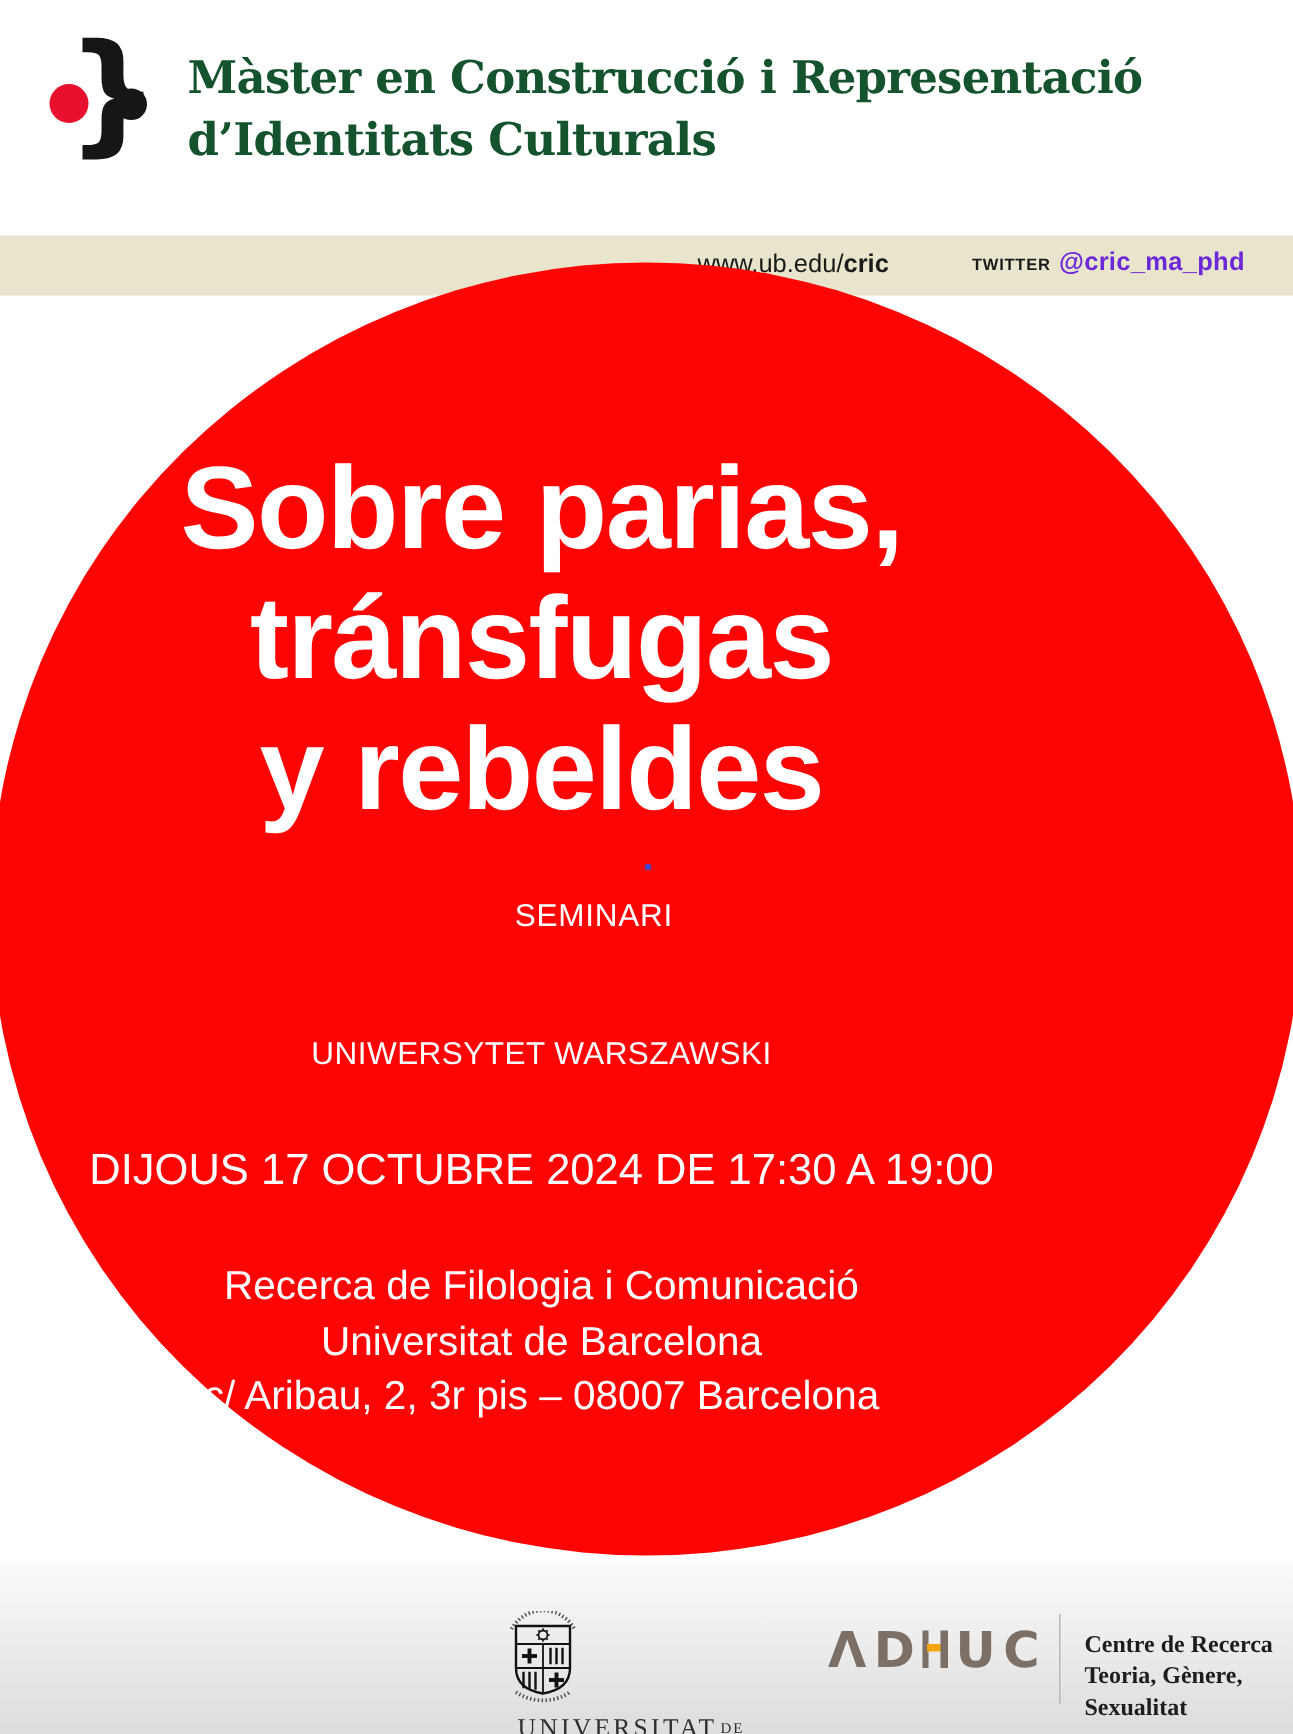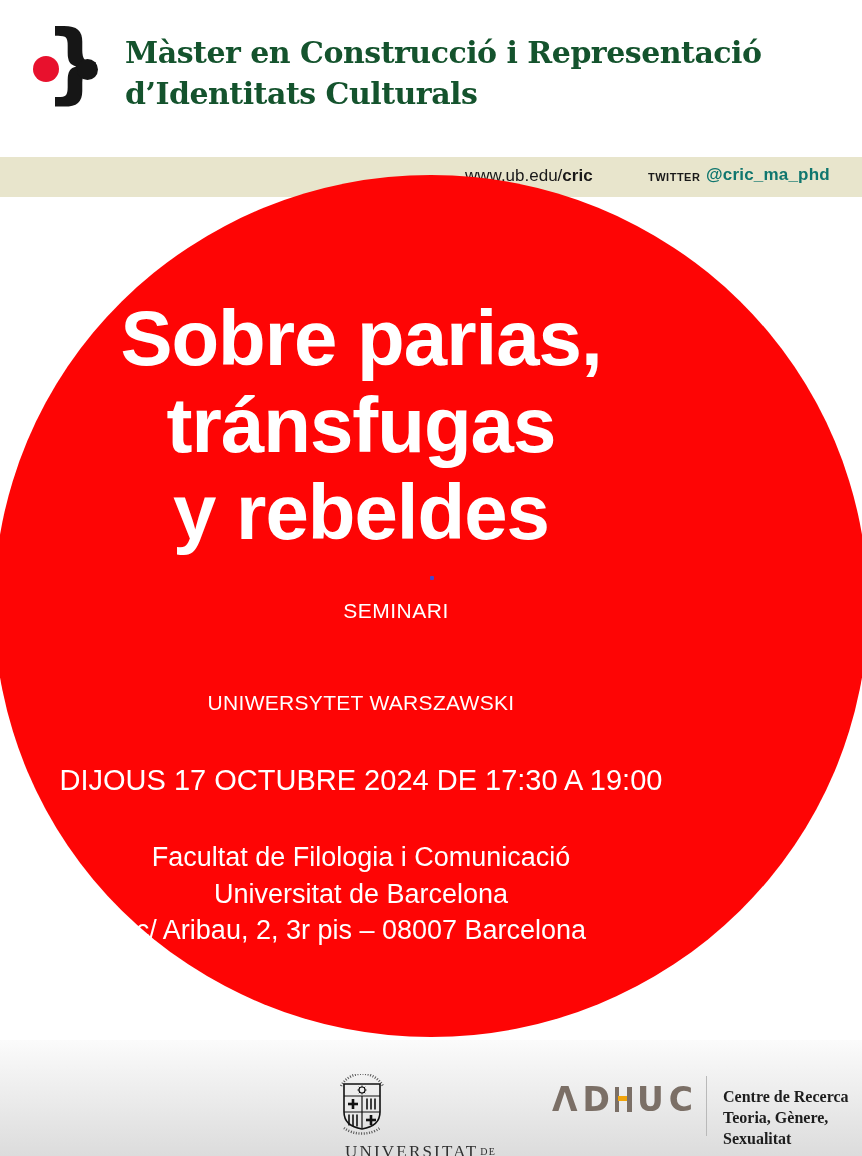--- a/index.html
+++ b/index.html
@@ -40,21 +40,21 @@
     position:absolute;left:465px;top:9px;
     font-size:17px;color:#1a1a1a;
   }
   .infobar .url b{font-weight:700;}
   .infobar .tw-label{
     position:absolute;left:648px;top:14px;
     font-size:11px;font-weight:600;letter-spacing:0.5px;color:#1a1a1a;
   }
   .infobar .tw-handle{
     position:absolute;left:706px;top:8px;
-    font-size:17px;font-weight:700;color:#0f766e;letter-spacing:0.2px;
+    font-size:17px;font-weight:700;color:#6d28d9;letter-spacing:0.2px;
   }
 
   
   .circle{
     position:absolute;left:-6px;top:175px;width:874px;height:862px;
     border-radius:50%;
     background:#fe0505;
   }
   .circle-text{position:absolute;left:0;width:722px;text-align:center;color:#ffffff;}
   .event-title{
@@ -137,21 +137,21 @@
     <div>y rebeldes</div>
   </div>
 
   <div class="artifact"></div>
 
   <div class="circle-text event-kicker">SEMINARI</div>
   <div class="circle-text event-affiliation">UNIWERSYTET WARSZAWSKI</div>
   <div class="circle-text event-datetime">DIJOUS 17 OCTUBRE 2024 DE 17:30 A 19:00</div>
 
   <div class="circle-text event-venue">
-    <div>Facultat de Filologia i Comunicació</div>
+    <div>Recerca de Filologia i Comunicació</div>
     <div>Universitat de Barcelona</div>
     <div>c/ Aribau, 2, 3r pis – 08007 Barcelona</div>
   </div>
 
   <div class="footer"></div>
 
   <div class="ub-logo">
     <svg class="ub-crest" viewBox="0 0 52 62" xmlns="http://www.w3.org/2000/svg">
       <path d="M5 12 A 24 24 0 0 1 47 12" fill="none" stroke="#555" stroke-width="2.5" stroke-dasharray="1,1.6"></path>
       <path d="M8 54 A 26 20 0 0 0 44 54" fill="none" stroke="#555" stroke-width="2.5" stroke-dasharray="1,1.6"></path>

